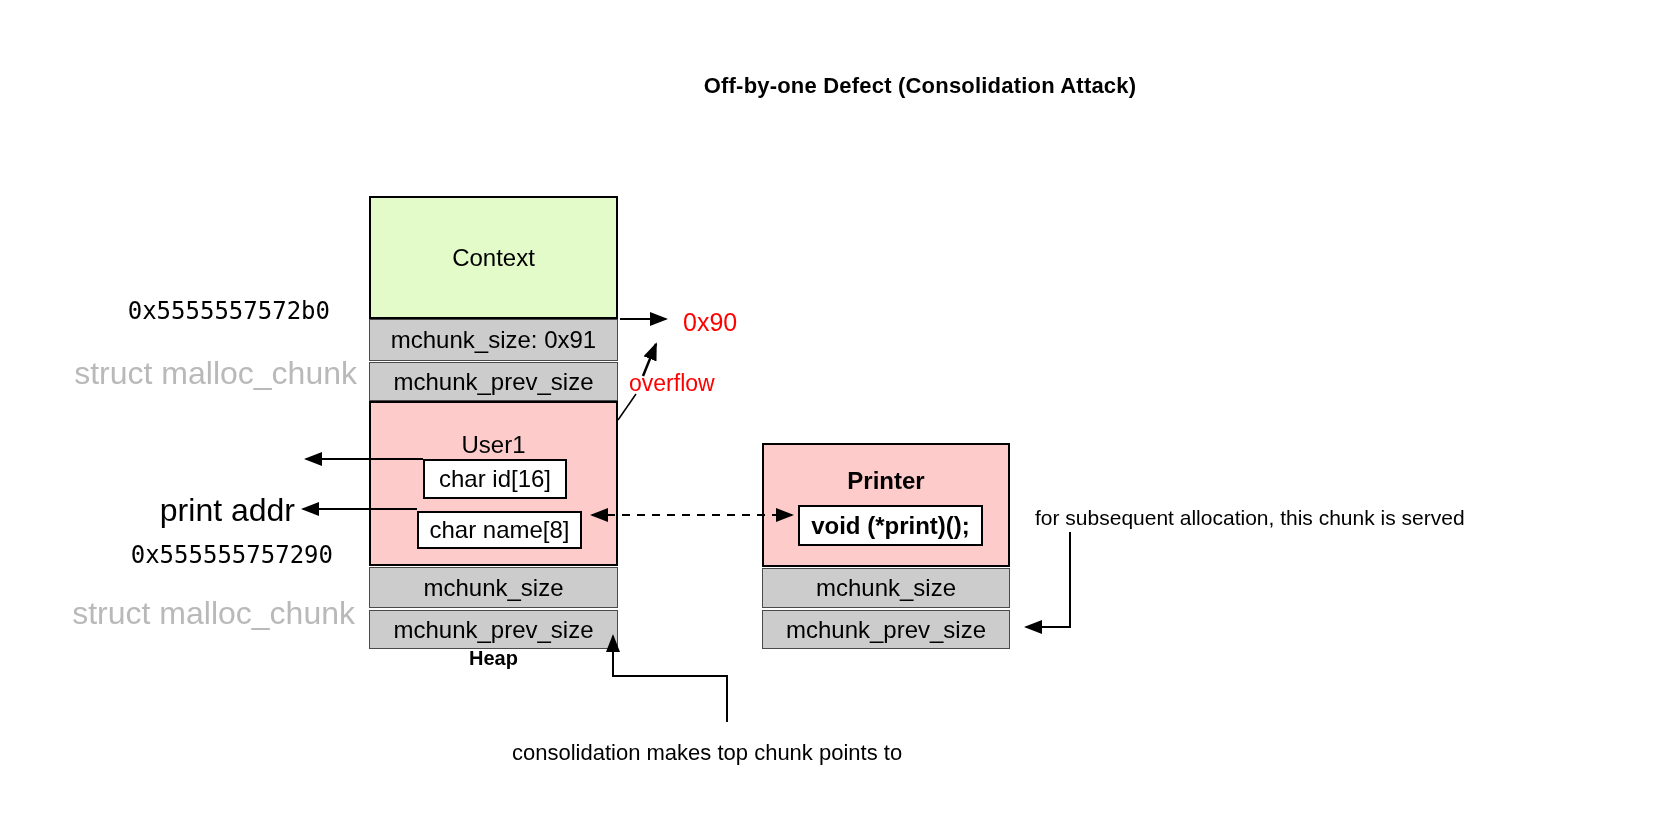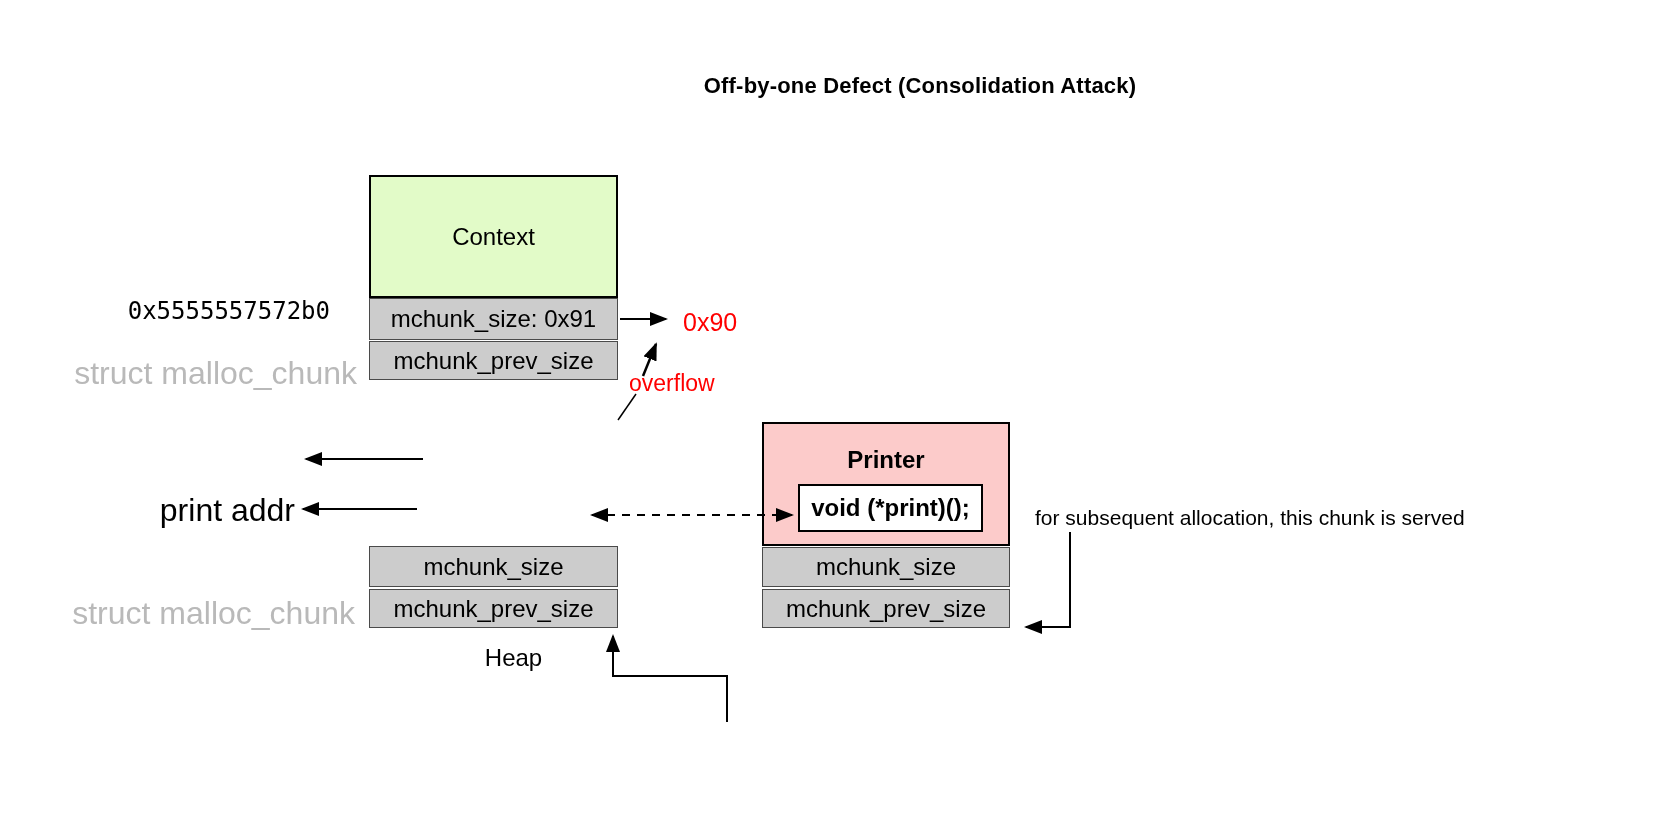--- a/index.html
+++ b/index.html
@@ -6,21 +6,21 @@
   #stage{
     position:relative;width:1672px;height:814px;background:#fff;overflow:hidden;
     font-family:"Liberation Sans", sans-serif;color:#000;
   }
   .abs{position:absolute;}
   .center{display:flex;align-items:center;justify-content:center;text-align:center;}
   .title{
     font-size:22px;font-weight:bold;letter-spacing:0.2px;
   }
   
-  .row{position:absolute;box-sizing:border-box;font-size:24px;}
+  .row{position:absolute;box-sizing:border-box;font-size:24px;margin-top:21px;}
   .meta{background:var(--meta-fill,#ccc);border:1.5px solid #4a4a4a;}
   .ctx{background:var(--context-fill,#e2fbc8);border:2px solid #000;}
   .pink{background:var(--chunk-fill,#fccbca);border:2px solid #000;}
   .fieldbox{
     position:absolute;box-sizing:border-box;background:#fff;border:2px solid #000;
     font-size:24px;
   }
   .sidelabel{font-size:32px;justify-content:flex-end;text-align:right;display:flex;align-items:center;}
   .mono{font-family:"DejaVu Sans Mono", monospace;font-size:24px;}
   .mutedlabel{color:var(--muted-label,#b9b9b9);}
@@ -40,62 +40,73 @@
   </div>
 
   <div class="row meta center" style="left:369px;top:298px;width:249px;height:42px;">
     <span>mchunk_size: 0x91</span>
   </div>
 
   <div class="row meta center" style="left:369px;top:341px;width:249px;height:39px;">
     <span>mchunk_prev_size</span>
   </div>
 
+  <div class="row pink" style="left:369px;top:380px;width:249px;height:165px;">
+    <div class="abs center" style="left:0;top:28px;width:245px;height:28px;font-size:24px;">User1</div>
+    <div class="fieldbox center" style="left:52px;top:56px;width:144px;height:40px;">
+      <span>char id[16]</span>
+    </div>
+    <div class="fieldbox center" style="left:46px;top:108px;width:165px;height:38px;">
+      <span>char name[8]</span>
+    </div>
+  </div>
 
   <div class="row meta center" style="left:369px;top:546px;width:249px;height:41px;">
     <span>mchunk_size</span>
   </div>
 
   <div class="row meta center" style="left:369px;top:589px;width:249px;height:39px;">
     <span>mchunk_prev_size</span>
   </div>
 
-  <div class="abs center" style="left:389px;top:645px;width:249px;height:26px;font-size:24px;font-weight:normal;">Heap</div>
+  <div class="abs center" style="left:369px;top:645px;width:249px;height:26px;font-size:20px;font-weight:bold;">Heap</div>
 
   <div class="row pink" style="left:762px;top:422px;width:248px;height:124px;font-weight:bold;">
     <div class="abs center" style="left:0;top:22px;width:244px;height:28px;font-size:24px;">Printer</div>
-    <div class="fieldbox center" style="left:34px;top:60px;width:185px;height:48px;">
+    <div class="fieldbox center" style="left:34px;top:60px;width:185px;height:41px;">
       <span>void (*print)();</span>
     </div>
   </div>
 
   <div class="row meta center" style="left:762px;top:547px;width:248px;height:40px;">
     <span>mchunk_size</span>
   </div>
 
   <div class="row meta center" style="left:762px;top:589px;width:248px;height:39px;">
     <span>mchunk_prev_size</span>
   </div>
 
   <div class="abs sidelabel mono" style="left:60px;top:298px;width:270px;height:26px;">0x5555557572b0</div>
 
   <div class="abs sidelabel mutedlabel" style="left:60px;top:360px;width:297px;height:26px;">struct malloc_chunk</div>
 
 
   <div class="abs sidelabel" style="left:60px;top:497px;width:235px;height:26px;">print addr</div>
 
+  <div class="abs sidelabel mono" style="left:60px;top:542px;width:273px;height:26px;">0x555555757290</div>
 
   <div class="abs sidelabel mutedlabel" style="left:60px;top:600px;width:295px;height:26px;">struct malloc_chunk</div>
 
   <div class="abs red" style="left:683px;top:308px;font-size:25px;">0x90</div>
 
   <div class="abs red" style="left:629px;top:370px;font-size:23px;">overflow</div>
 
   <div class="abs note" style="left:1035px;top:506px;">for subsequent allocation, this chunk is served</div>
 
+  <div class="abs note" style="left:512px;top:740px;font-size:22px;">consolidation makes top chunk points to</div>
 
   <svg class="overlay" width="1672" height="814" viewBox="0 0 1672 814">
     <defs>
       <marker id="arrow" markerUnits="userSpaceOnUse" markerWidth="18" markerHeight="14" viewBox="0 0 18 14" refX="16" refY="7" orient="auto-start-reverse">
         <path d="M0,0 L18,7 L0,14 Z" fill="#000"></path>
       </marker>
     </defs>
 
     <line x1="620" y1="319" x2="666" y2="319" stroke="#000" stroke-width="2" marker-end="url(#arrow)"></line>
 

